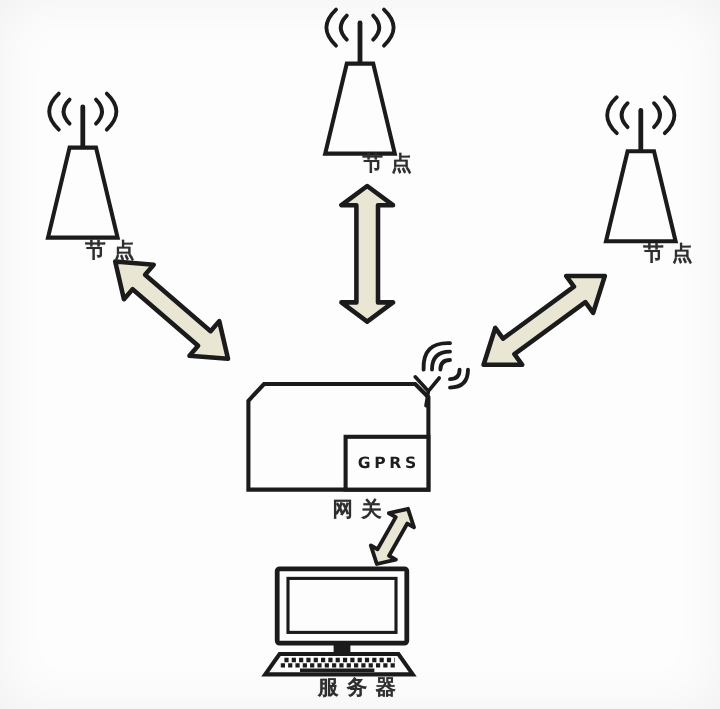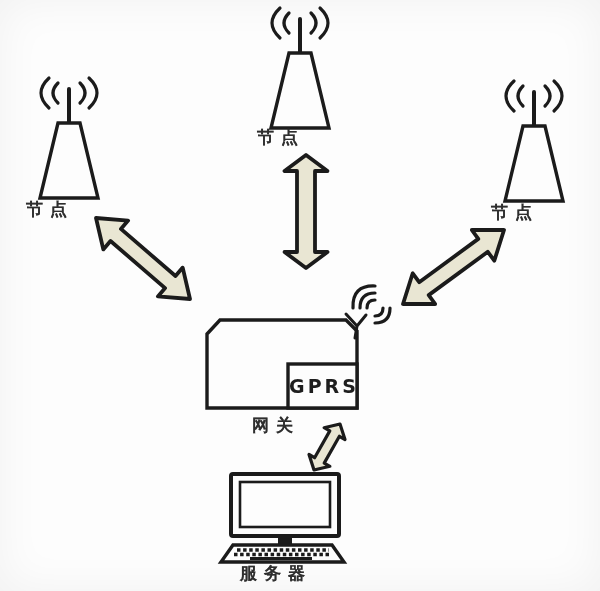--- a/index.html
+++ b/index.html
@@ -7,25 +7,25 @@
           box-shadow:inset 0 0 45px rgba(0,0,0,0.05);}
   #diagram{position:absolute;left:0;top:0;}
   .wave{fill:none;stroke:#1b1b1b;stroke-width:3.2;stroke-linecap:round;}
   .pole{stroke:#1b1b1b;stroke-width:4;stroke-linecap:round;}
   .ant{fill:none;stroke:#1b1b1b;stroke-width:3;stroke-linecap:round;stroke-linejoin:round;}
   .bodyshape{fill:#fdfdfd;stroke:#1b1b1b;stroke-width:3.4;}
   .monitor{fill:#fdfdfd;stroke:#1b1b1b;stroke-width:4;}
   .screen{fill:#fdfdfd;stroke:#1b1b1b;stroke-width:2.6;}
   .keys{stroke:#1b1b1b;stroke-width:3.6;stroke-dasharray:3.5 2.6;}
   .bar{stroke:#1b1b1b;stroke-width:3;}
-  .lbl{position:absolute;text-align:left;font-family:"DejaVu Serif",serif;
+  .lbl{position:absolute;text-align:right;font-family:"DejaVu Serif",serif;
        font-size:17px;font-weight:600;color:#2e2e2e;letter-spacing:7px;padding-left:7px;
        box-sizing:border-box;line-height:1.15;text-shadow:0 0 0.6px rgba(40,40,40,0.55);}
   .gprs{position:absolute;display:flex;align-items:center;justify-content:center;
-        font-family:"DejaVu Sans",sans-serif;font-size:19px;font-weight:600;color:#1e1e1e;
+        font-family:"DejaVu Sans",sans-serif;font-size:13px;font-weight:600;color:#1e1e1e;
         letter-spacing:3px;padding-left:3px;box-sizing:border-box;}
 </style>
 </head>
 <body>
 
 <div id="canvas">
 
   <svg id="diagram" width="600" height="591" viewBox="0 0 600 591">
     <defs>
       <g id="tower">

